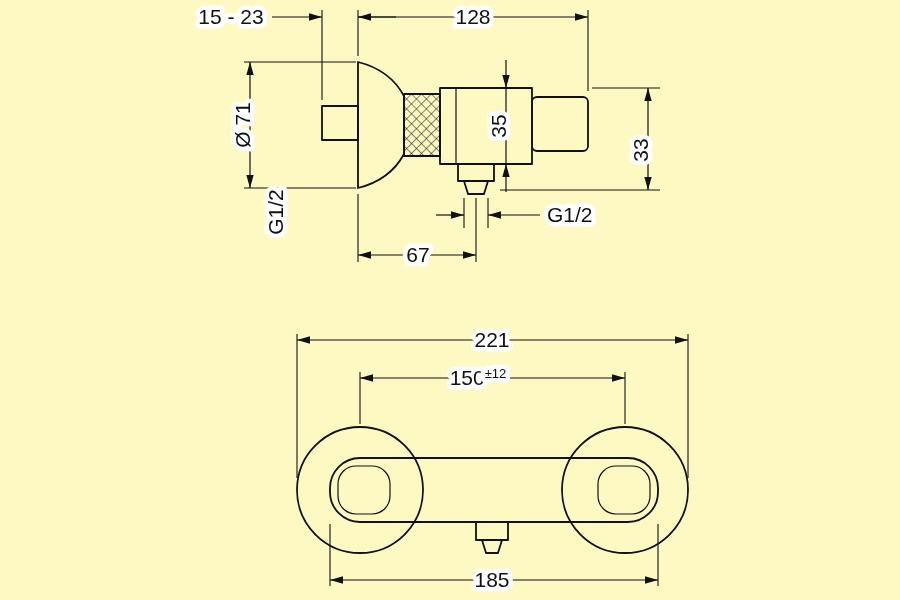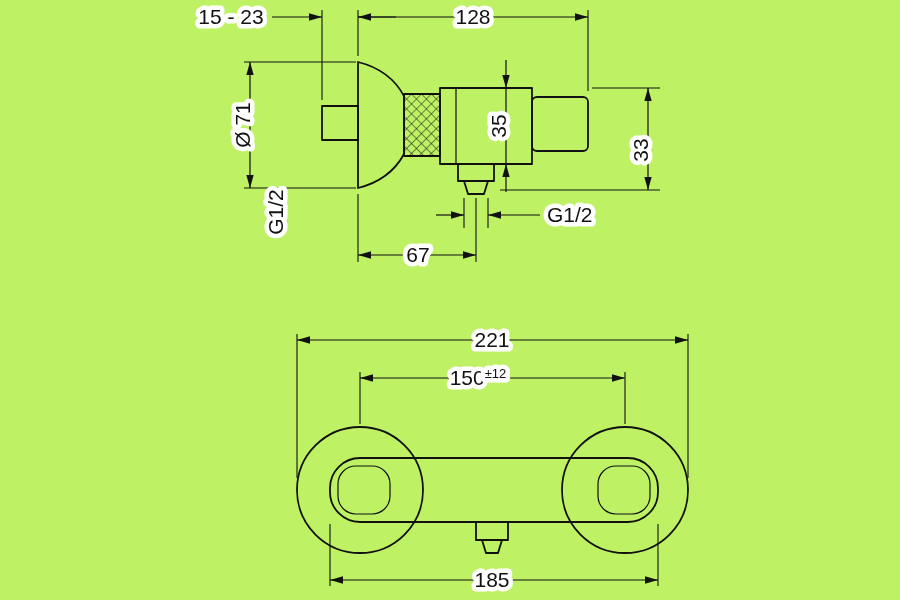--- a/index.html
+++ b/index.html
@@ -1,17 +1,17 @@
 <!DOCTYPE html>
 <html><head>
 <meta charset="utf-8">
 <style>
   html,body{margin:0;padding:0;background:#ffffff;}
   .canvas{
-    width:900px;height:600px;background:#bef264;position:relative;overflow:hidden;
+    width:900px;height:600px;background:#fef9c3;position:relative;overflow:hidden;
     font-family:"Liberation Sans", sans-serif;
   }
   svg{display:block;}
   .shape{fill:none;stroke:#111111;stroke-width:1.8;stroke-linejoin:round;}
   .thin{stroke-width:1.2;}
   .ext{fill:none;stroke:#111111;stroke-width:1.1;}
   .dim{fill:none;stroke:#111111;stroke-width:1.2;}
   .dim-text{
     font-family:"Liberation Sans", sans-serif;
     font-size:21px;fill:#111111;

